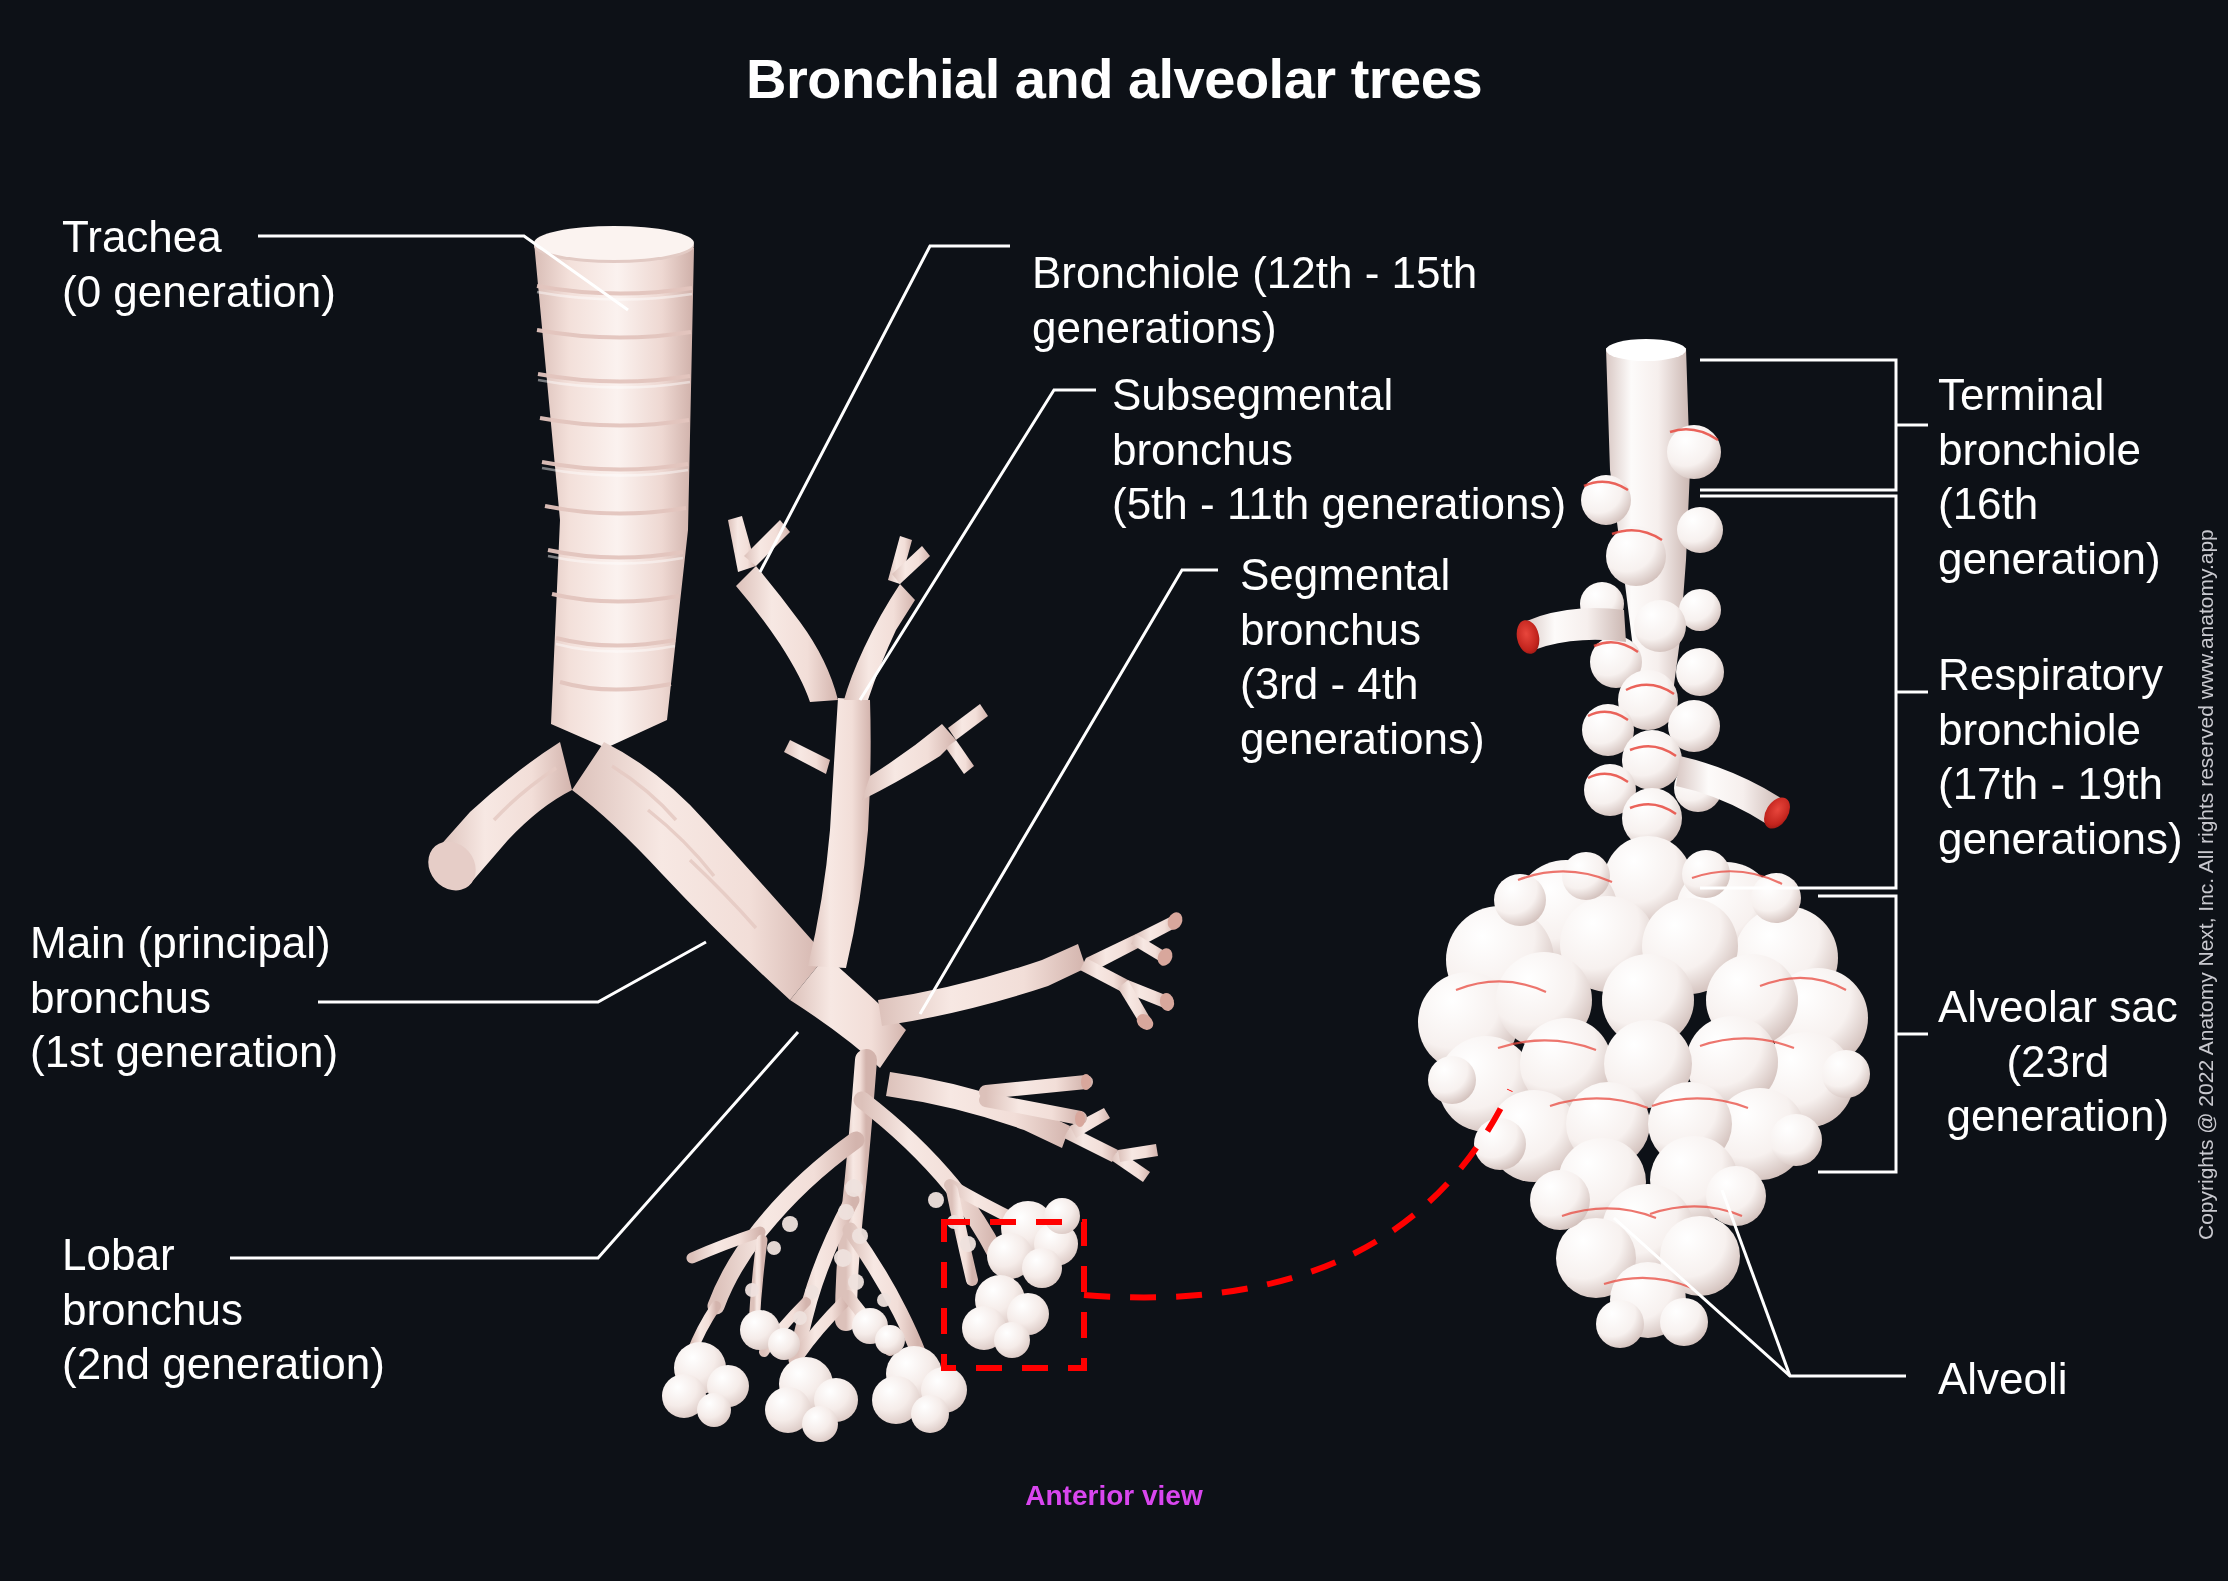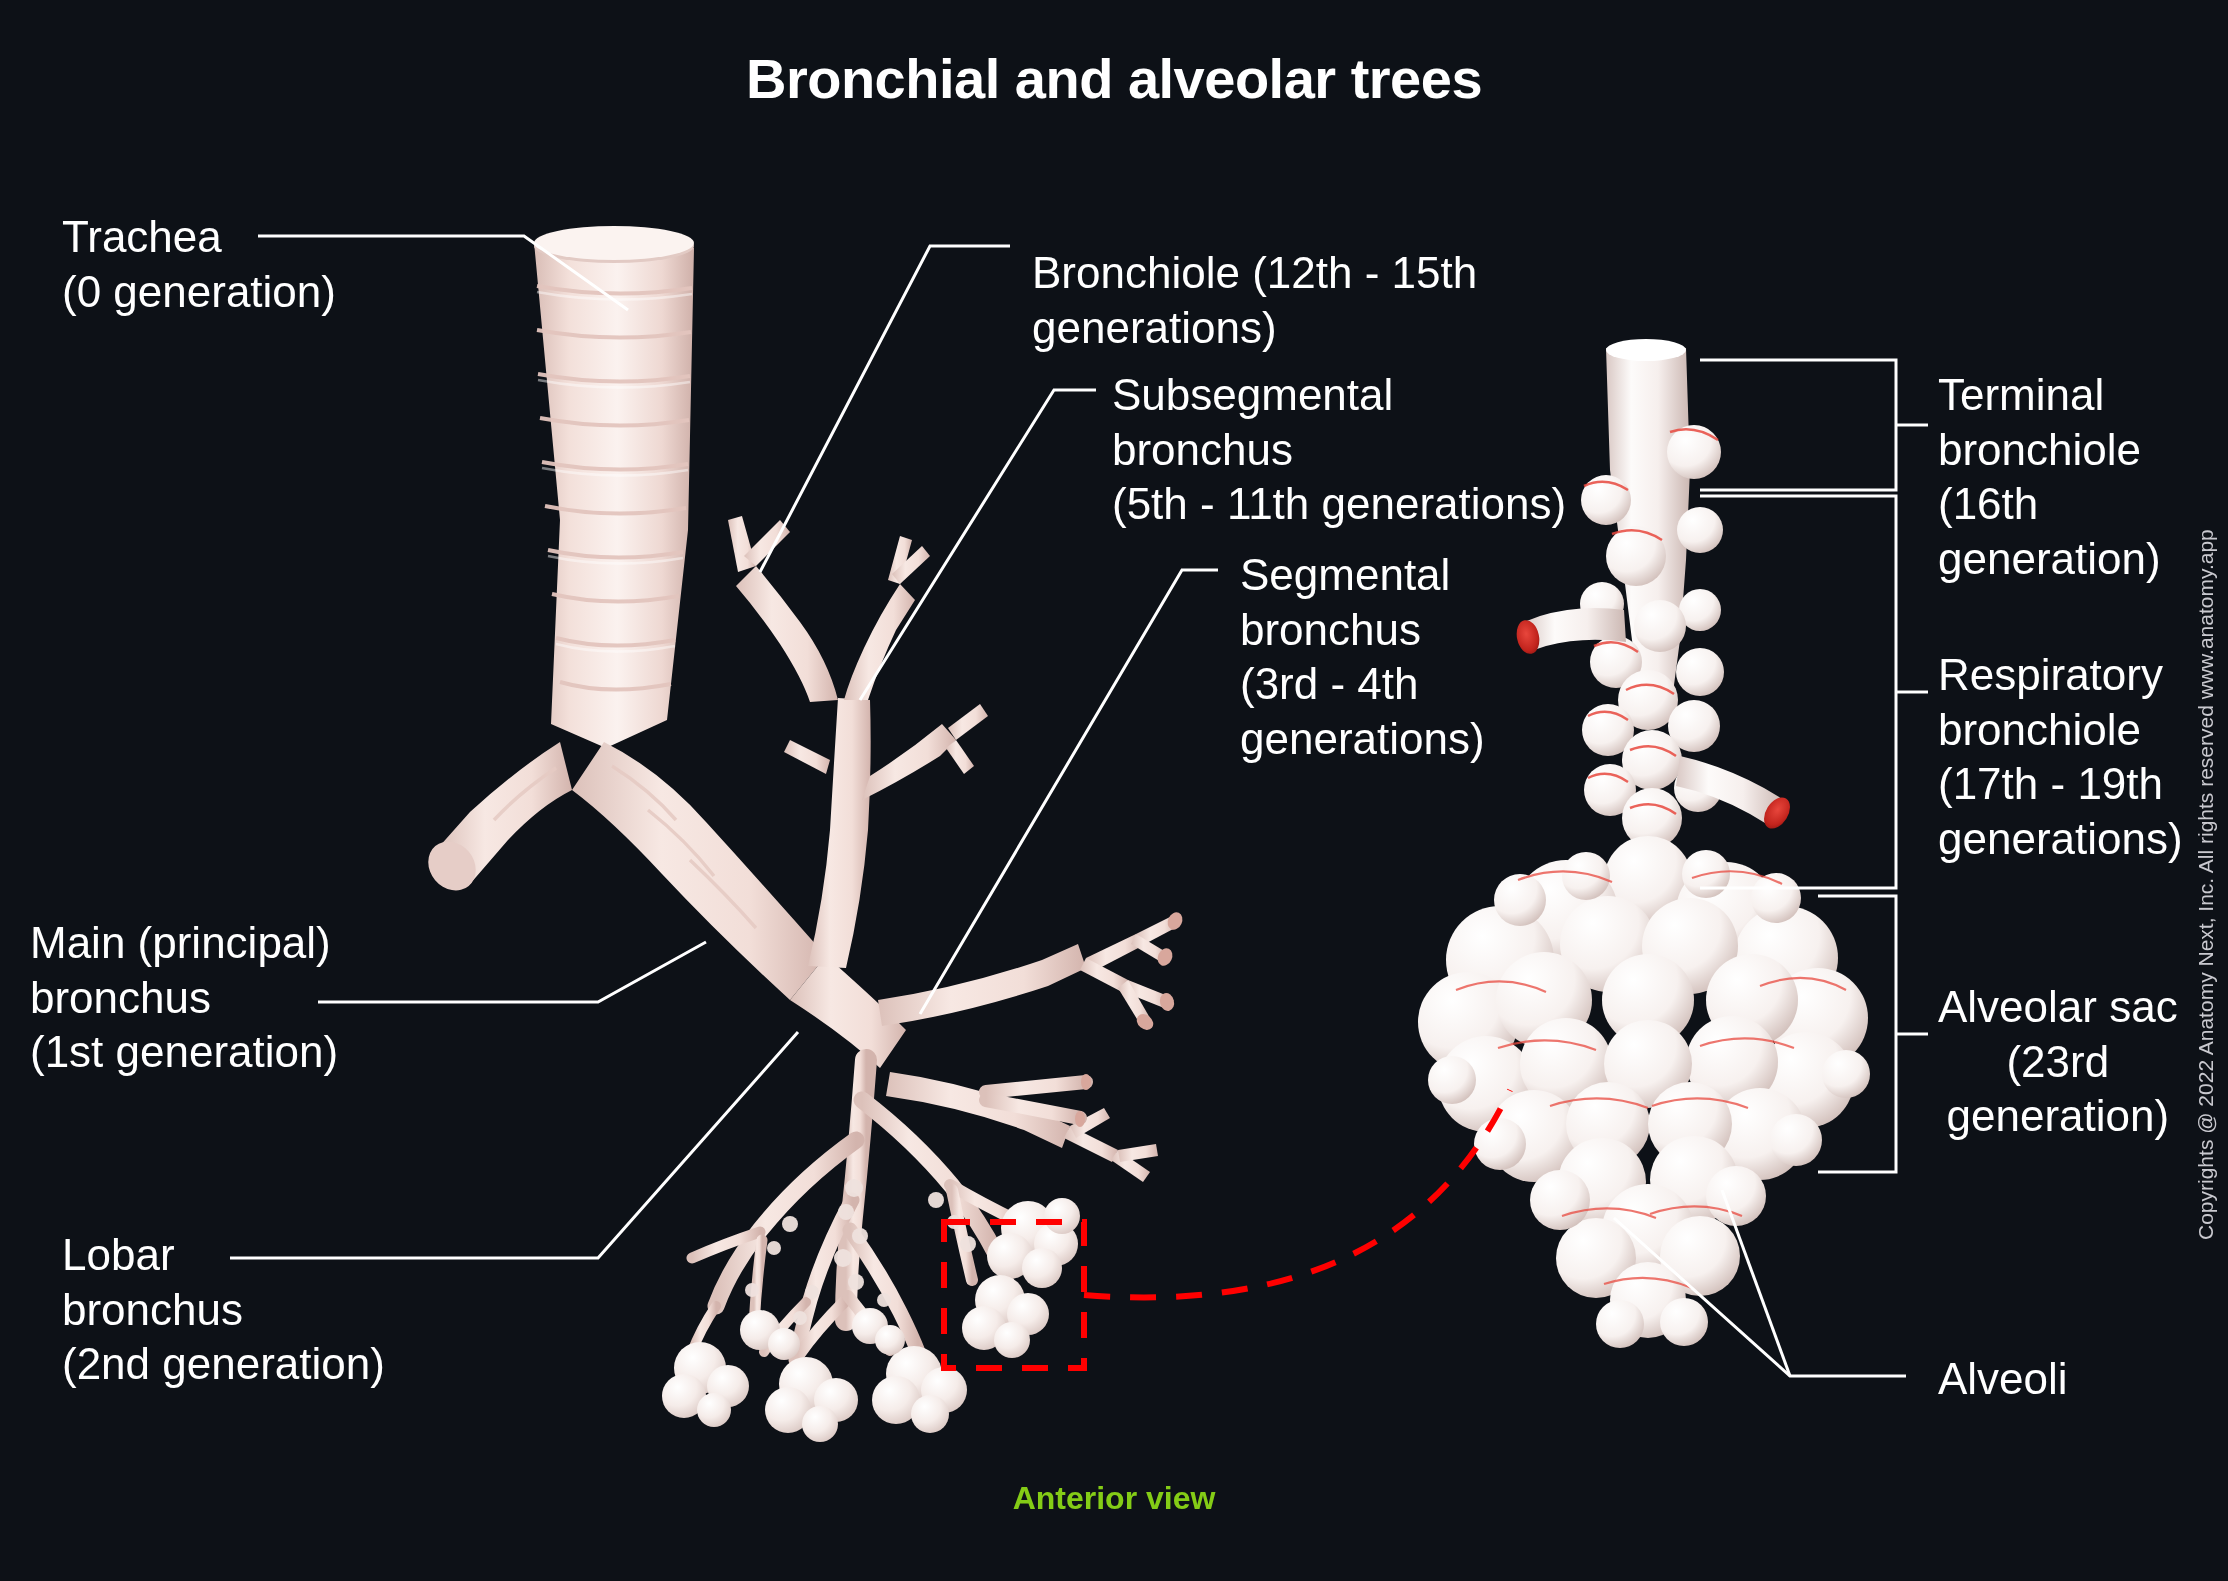--- a/index.html
+++ b/index.html
@@ -31,22 +31,22 @@
     line-height:1.24;
     white-space:pre-line;
     font-weight:500;
   }
   .label.right{text-align:left;}
 
   .caption{
     position:absolute;
     left:0;width:2228px;top:1480px;
     text-align:center;
-    color:#84cc16;
-    font-size:32px;
+    color:#d946ef;
+    font-size:28px;
     font-weight:bold;
   }
 
   
   .logo{
     position:absolute;left:40px;top:1470px;
     display:flex;align-items:center;gap:18px;
   }
   .logo-text{
     color:#e8e8ea;font-size:36px;letter-spacing:.3px;

